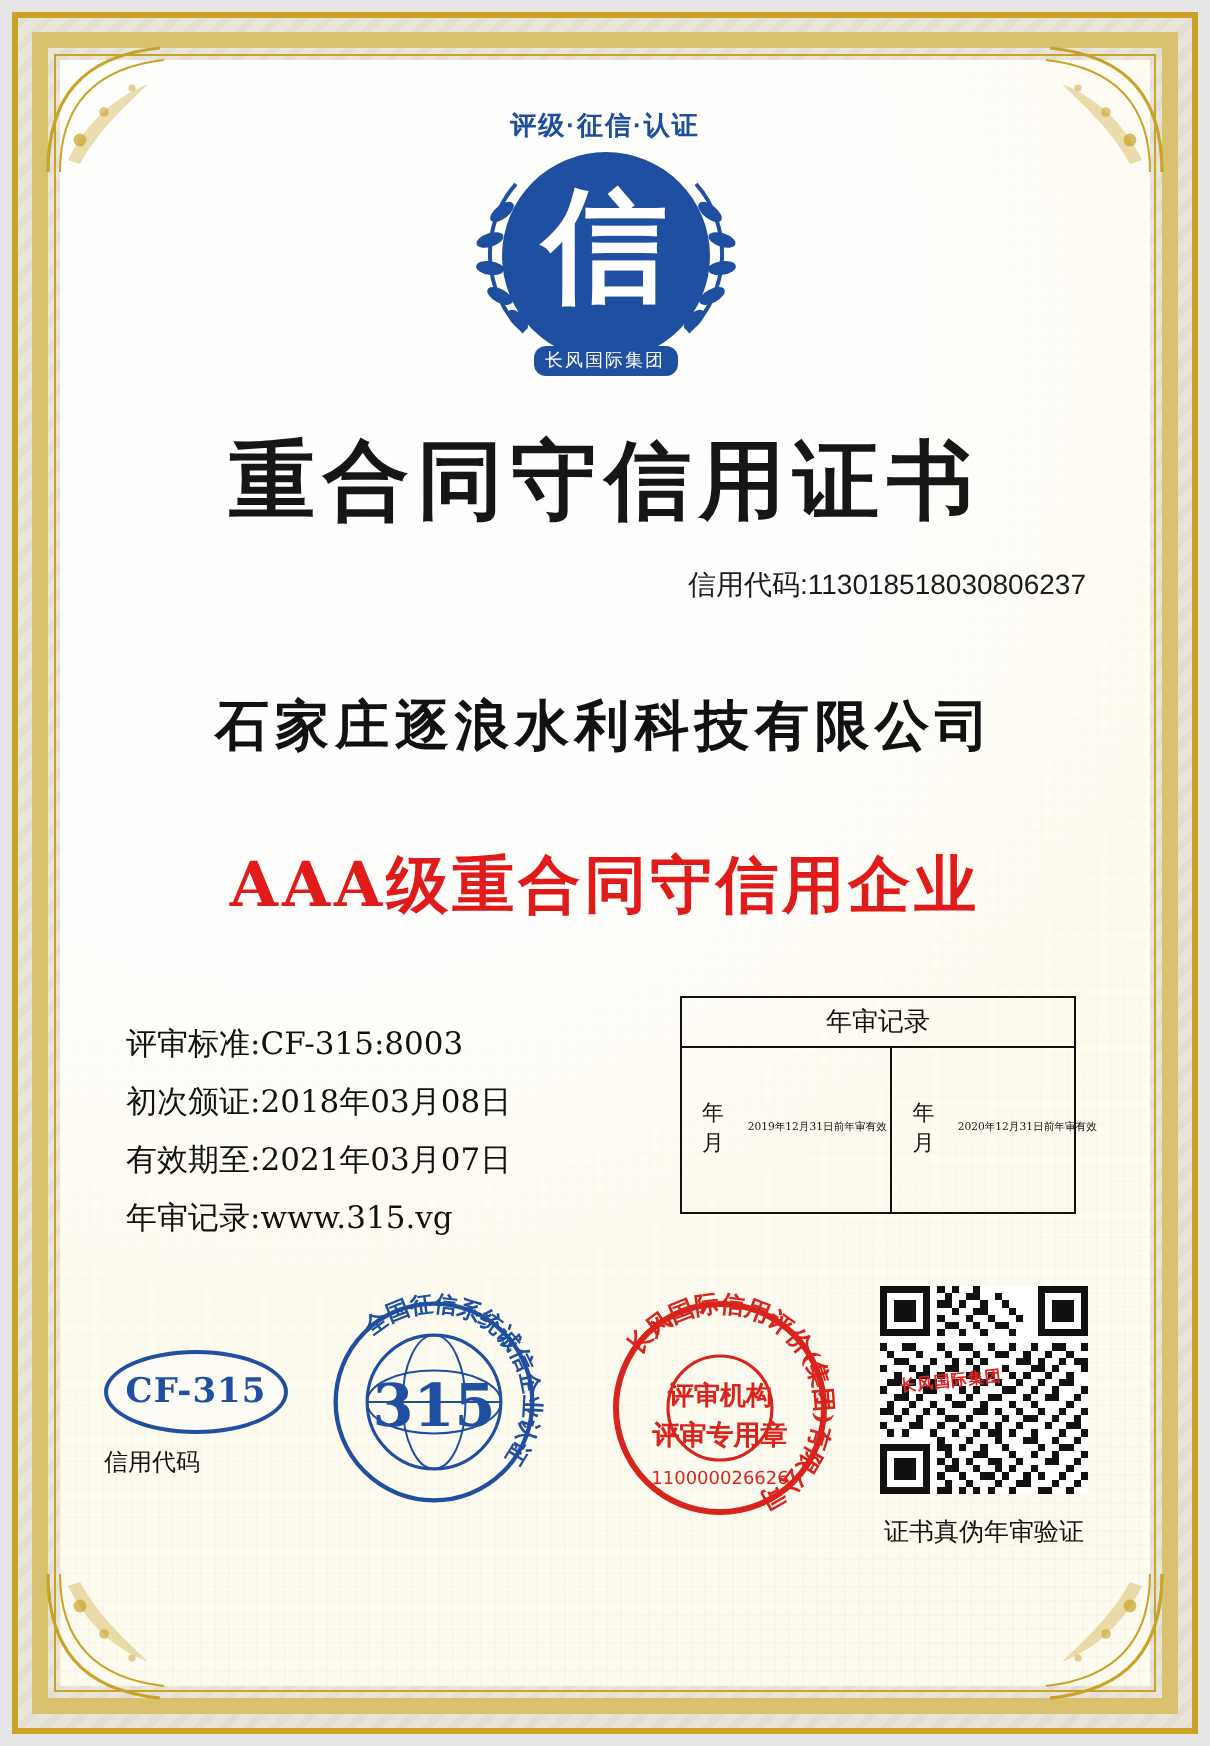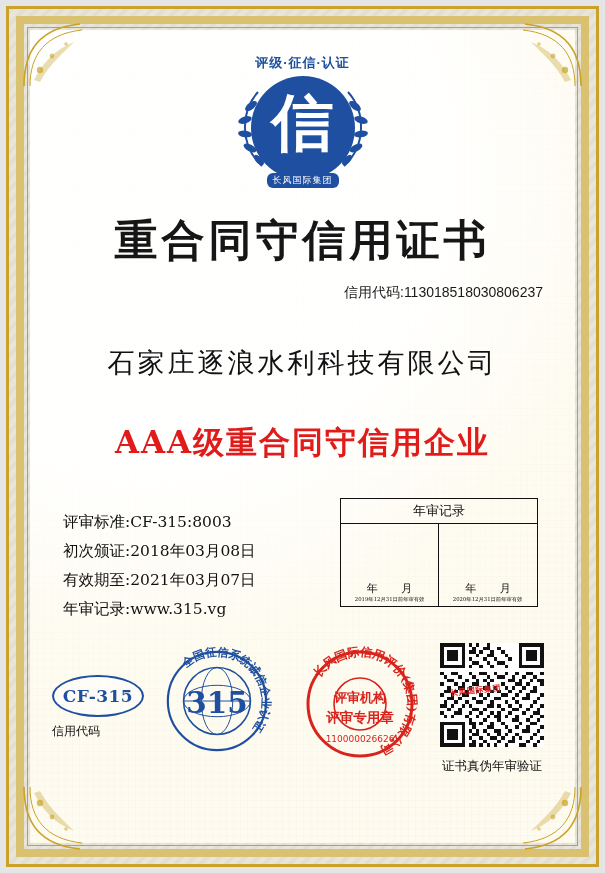--- a/index.html
+++ b/index.html
@@ -165,21 +165,21 @@
     color: #1a1a1a;
     font-family: "Liberation Sans", sans-serif;
     letter-spacing: 0px;
   }
   .company-name {
     position: absolute;
     left: 0; right: 0;
     top: 315px;
     text-align: center;
     font-size: 27px;
-    font-weight: normal;
+    font-weight: bold;
     letter-spacing: 3px;
     color: #111;
     font-family: "DejaVu Serif", serif;
   }
   .award-line {
     position: absolute;
     left: 0; right: 0;
     top: 392px;
     text-align: center;
     font-size: 31px;
@@ -218,21 +218,21 @@
     color: #111;
   }
   .review-body {
     display: flex;
     height: 82px;
   }
   .review-cell {
     flex: 1 1 50%;
     position: relative;
     display: flex;
-    flex-direction: column;
+    flex-direction: row;
     justify-content: flex-end;
     align-items: center;
     padding-bottom: 2px;
   }
   .review-cell:first-child { border-right: 1.4px solid #111; }
   .review-ym {
     font-size: 11px;
     color: #111;
     letter-spacing: 10px;
     padding-left: 10px;

